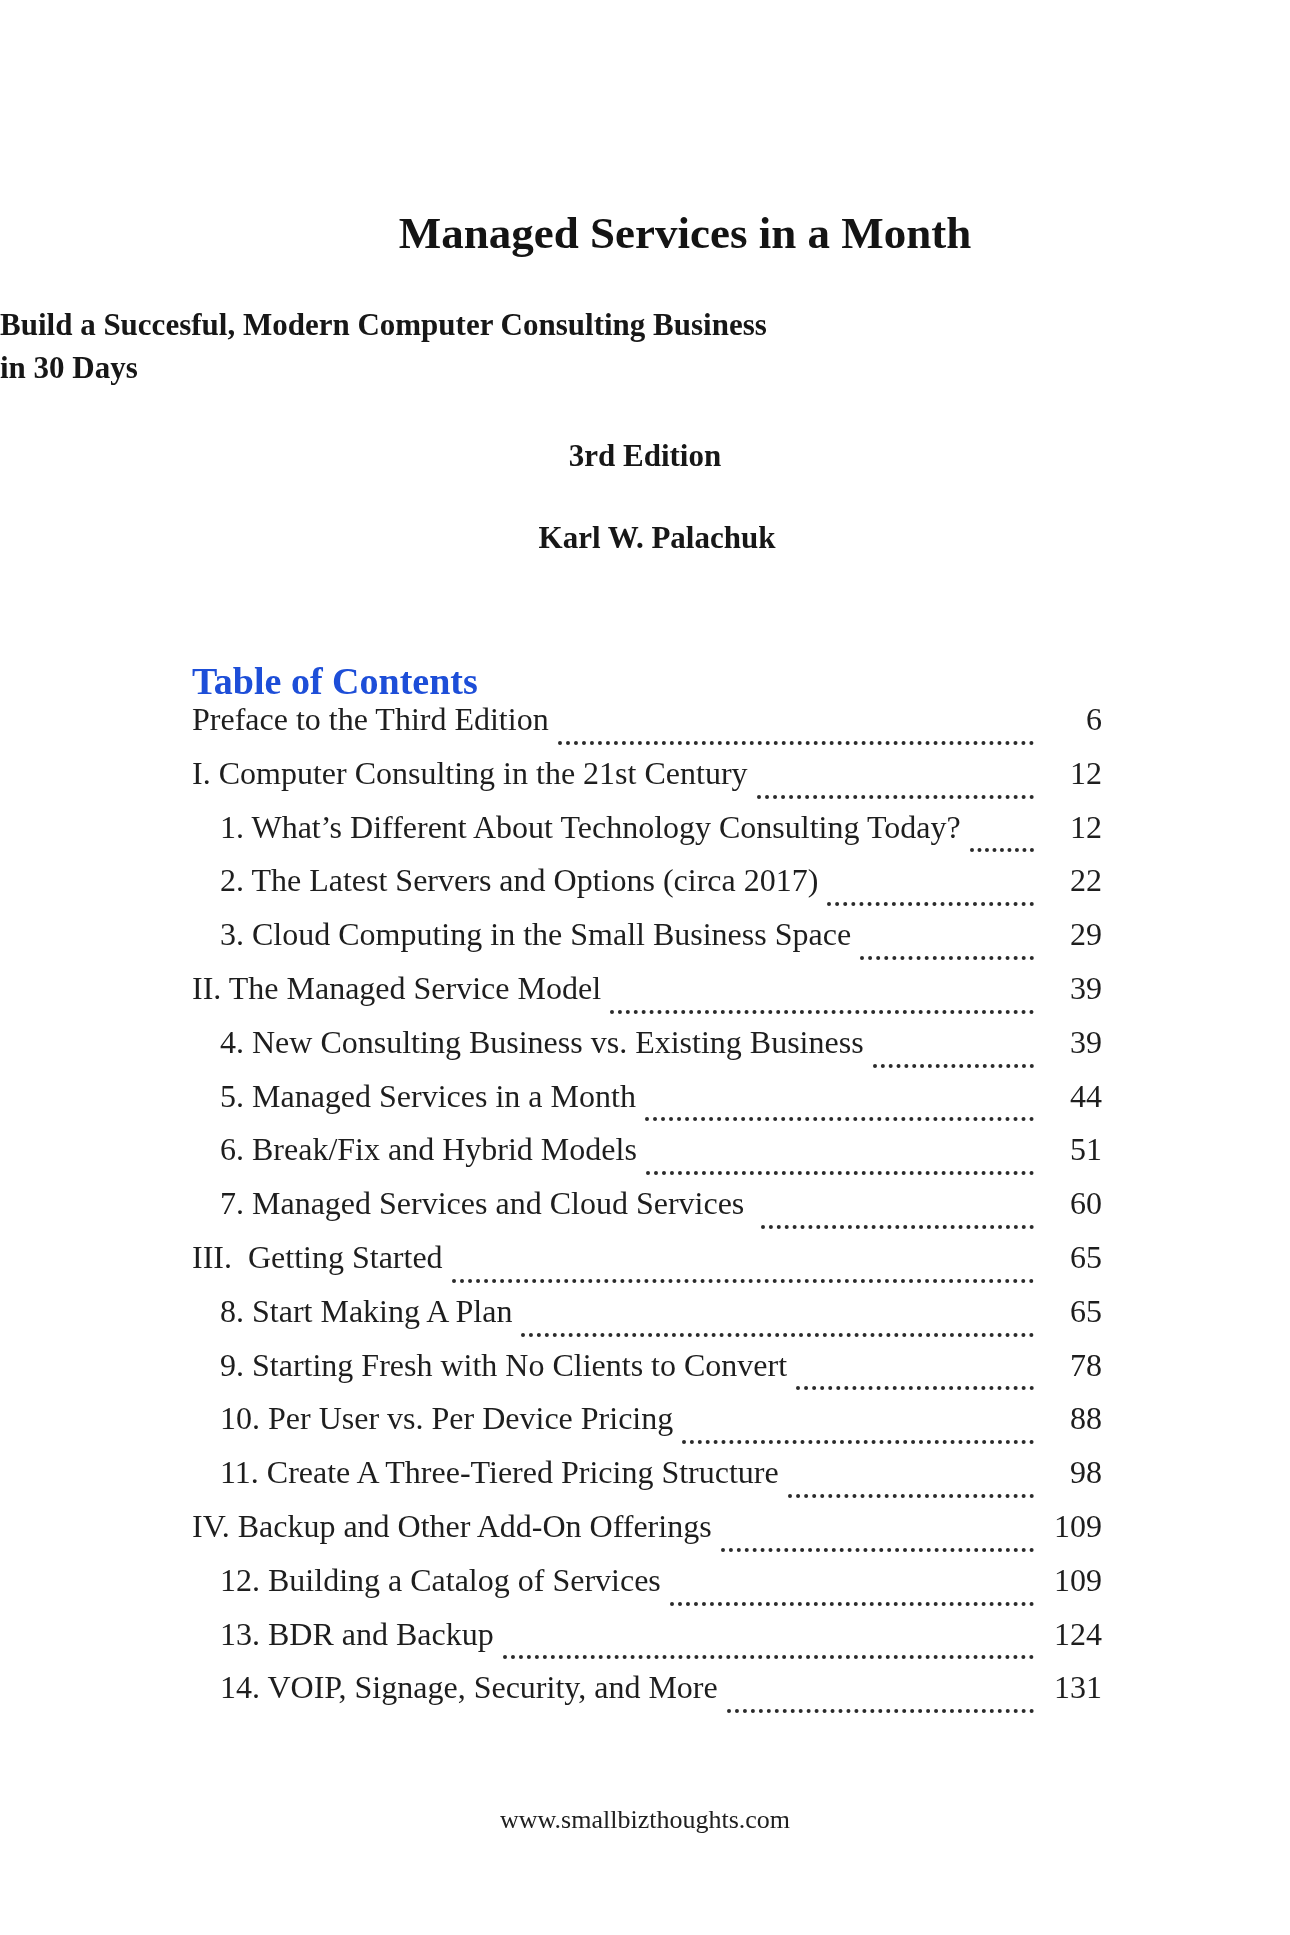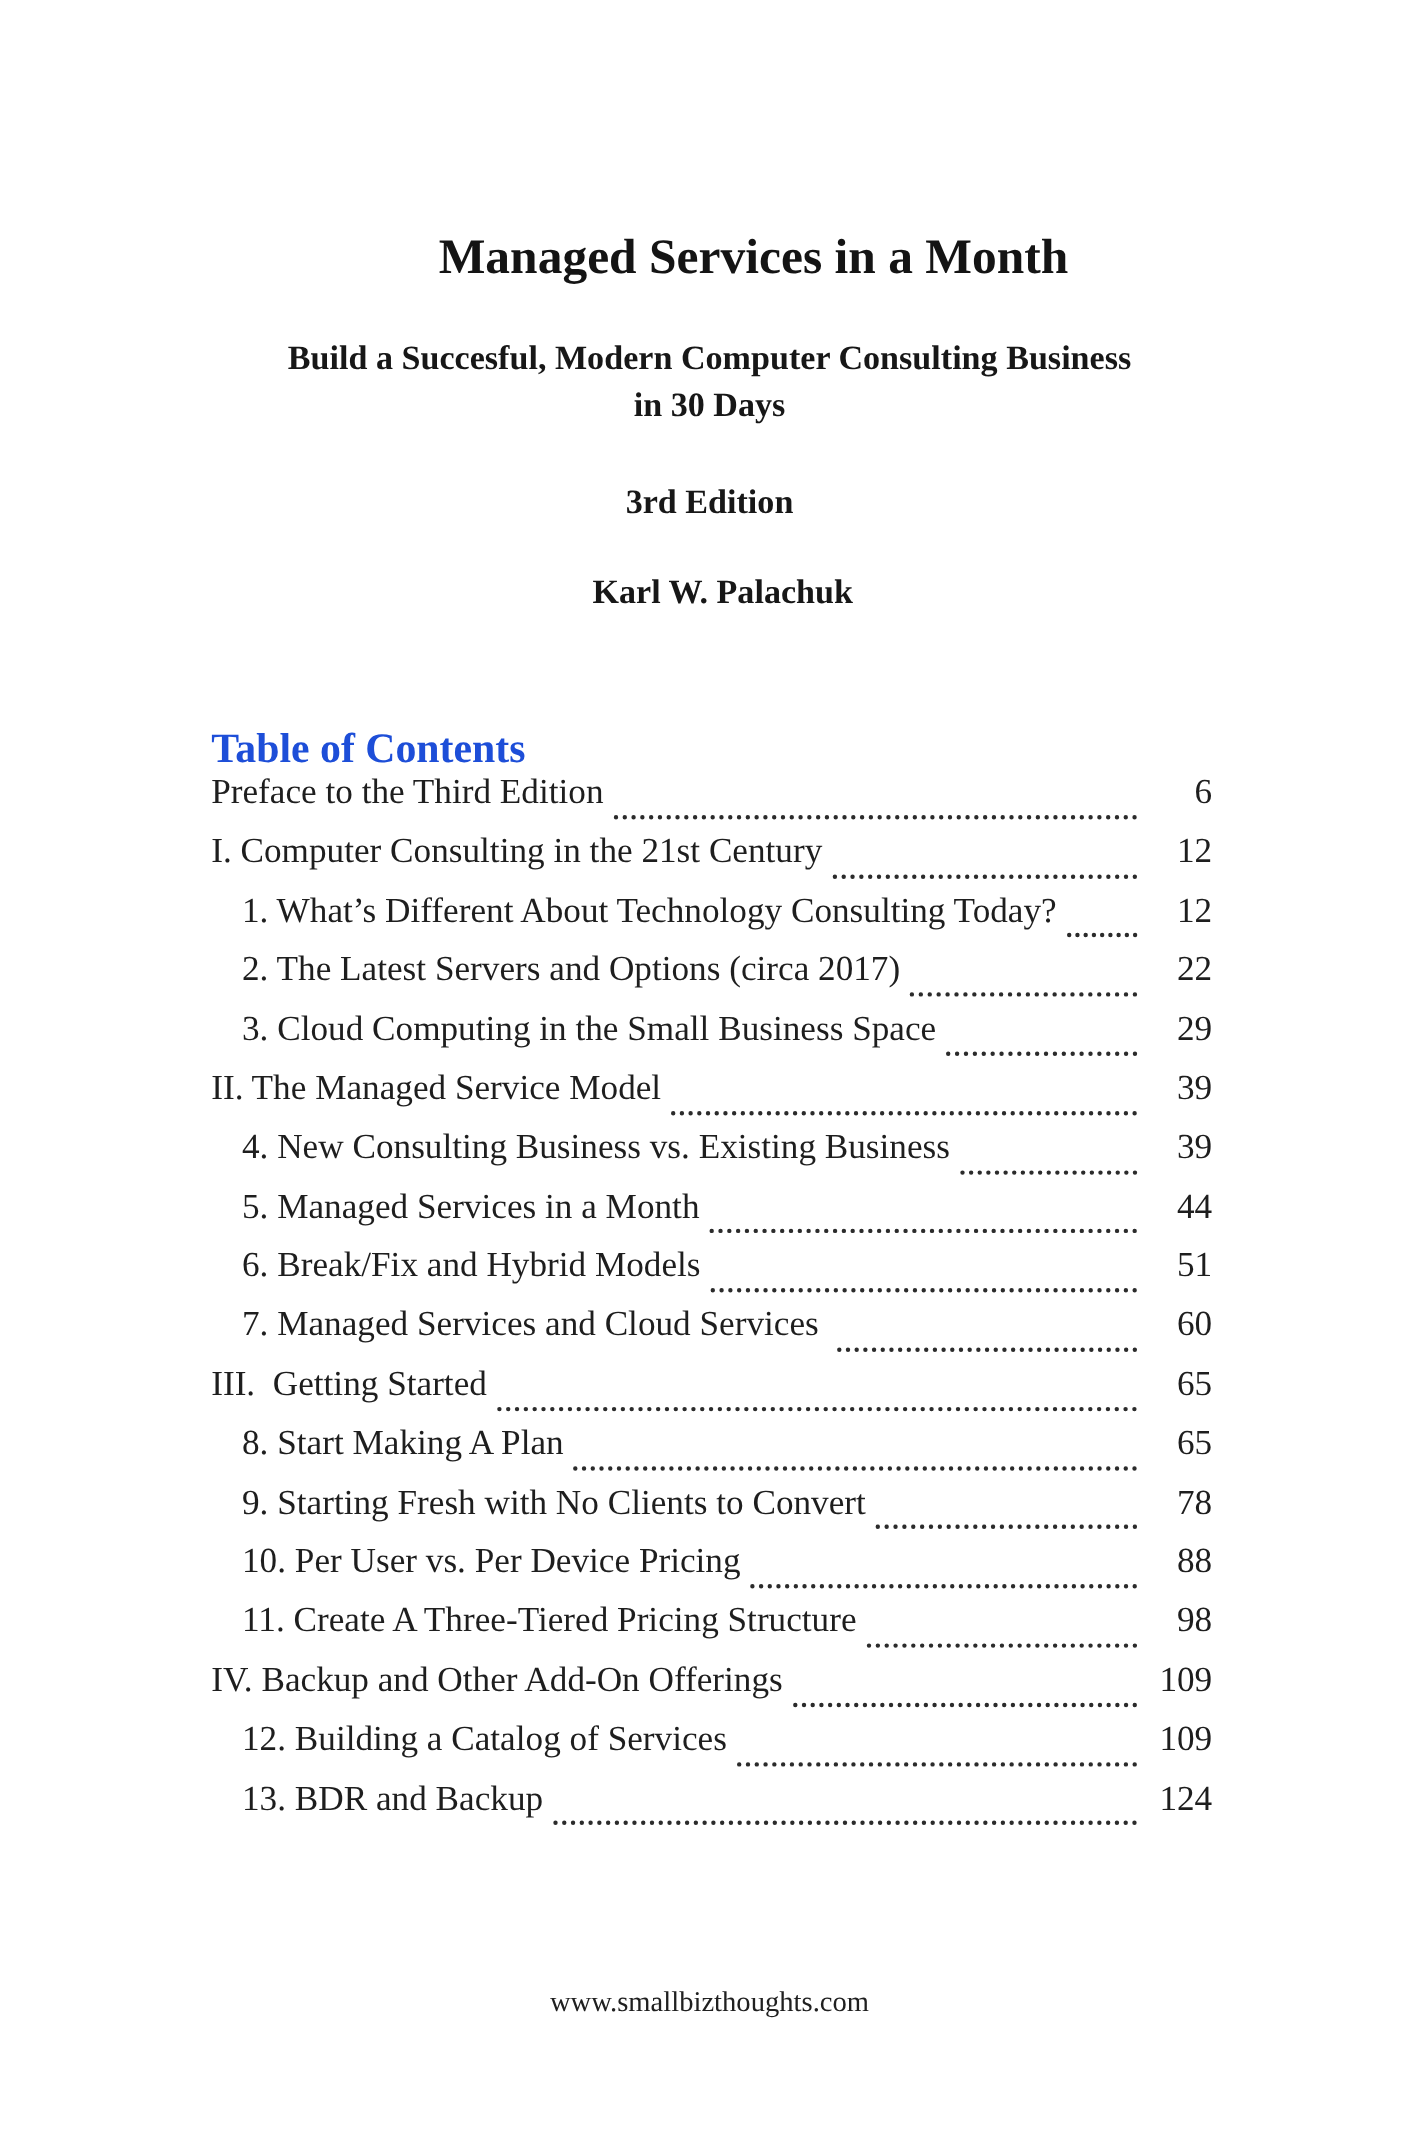--- a/index.html
+++ b/index.html
@@ -26,21 +26,21 @@
     line-height: 50px;
     font-weight: bold;
     color: #141414;
     padding-left: 40px;
   }
   .book-subtitle {
     position: absolute;
     top: 303px;
     left: 0;
     width: 100%;
-    text-align: center;
+    text-align: left;
     font-size: 31px;
     line-height: 43px;
     font-weight: bold;
     color: #171717;
   }
   .edition {
     position: absolute;
     top: 434px;
     left: 0;
     width: 100%;
@@ -236,17 +236,22 @@
     <span class="dots"></span>
     <span class="pagenum">109</span>
   </div>
 
   <div class="toc-row indent">
     <span class="toc-title">13. BDR and Backup</span>
     <span class="dots"></span>
     <span class="pagenum">124</span>
   </div>
 
+  <div class="toc-row indent">
+    <span class="toc-title">14. VOIP, Signage, Security, and More</span>
+    <span class="dots"></span>
+    <span class="pagenum">131</span>
+  </div>
 </div>
 
   <div class="footer">www.smallbizthoughts.com</div>
 
 </div>
 
 </body></html>

